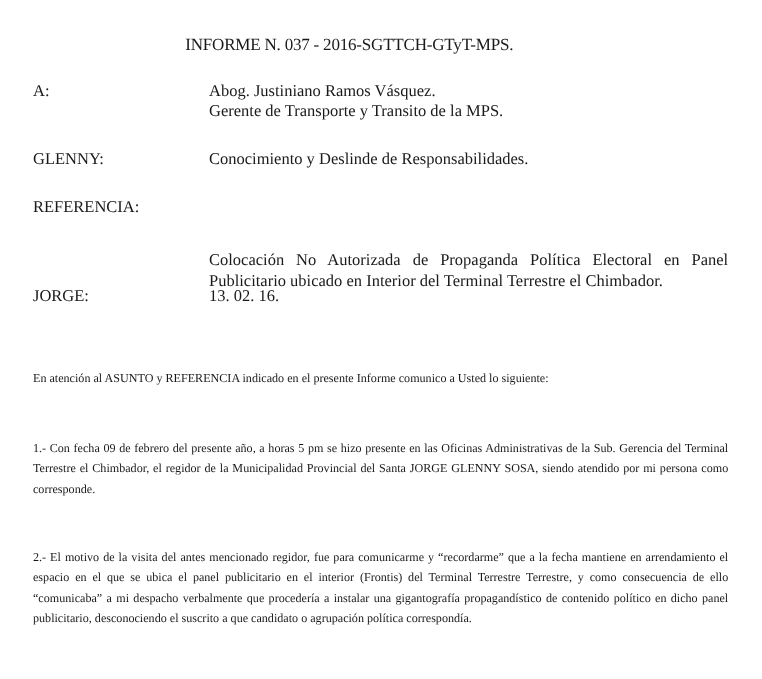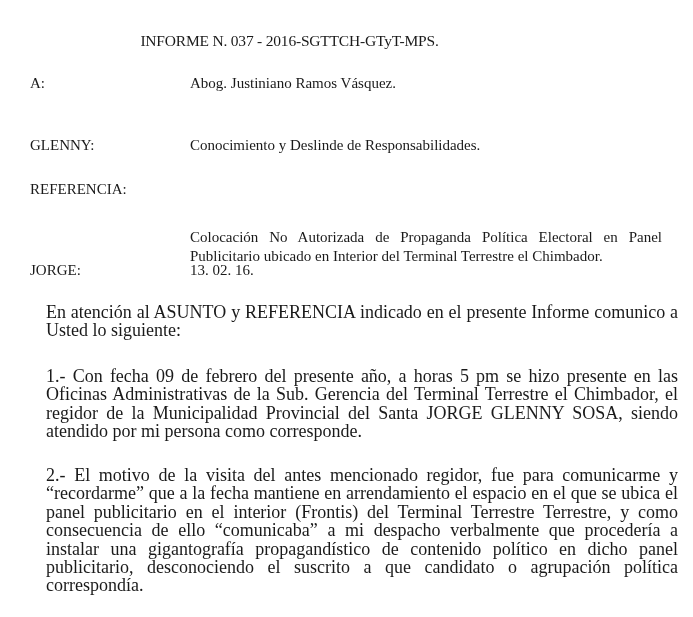--- a/index.html
+++ b/index.html
@@ -4,41 +4,43 @@
 <style>
   html, body { margin:0; padding:0; }
   body {
     width:693px; height:617px; background:#ffffff; overflow:hidden;
     font-family:"Liberation Serif", "DejaVu Serif", serif;
     color:#1a1a1a; position:relative;
   }
   .page { position:absolute; left:0; top:0; width:693px; height:617px; }
   .title {
     position:absolute; top:32px; left:0; width:579px; text-align:center;
-    font-size:15.5px; letter-spacing:-0.2px;
+    font-size:15.5px; letter-spacing:-0.2px;padding-left:28px;
   }
   .row { position:absolute; left:30px; font-size:15px; line-height:18px; }
   .row .lbl { position:absolute; left:0; top:0; width:150px; }
   .row .val { position:absolute; left:160px; top:0; width:480px; }
   .val.just { text-align:justify; text-align-last:left; }
   .para {
-    position:absolute; left:46px; width:632px; font-size:18px; line-height:18.4px;
+    position:absolute; left:30px; width:632px; font-size:11px; line-height:18.4px;
     text-align:justify;
+    margin-top:32px;
   }
 </style>
 </head>
 <body>
 
 <div class="page">
   <div class="title">INFORME N. 037 - 2016-SGTTCH-GTyT-MPS.</div>
 
   <div class="row" style="top:74px;height:40px;">
     <span class="lbl">A:</span>
     <div class="val">
       <div>Abog. Justiniano Ramos Vásquez.</div>
+      <div>Gerente de Transporte y Transito de la MPS.</div>
     </div>
   </div>
 
   <div class="row" style="top:136px;">
     <span class="lbl">GLENNY:</span>
     <div class="val">Conocimiento y Deslinde de Responsabilidades.</div>
   </div>
 
   <div class="row" style="top:180px;">
     <span class="lbl">REFERENCIA:</span>

